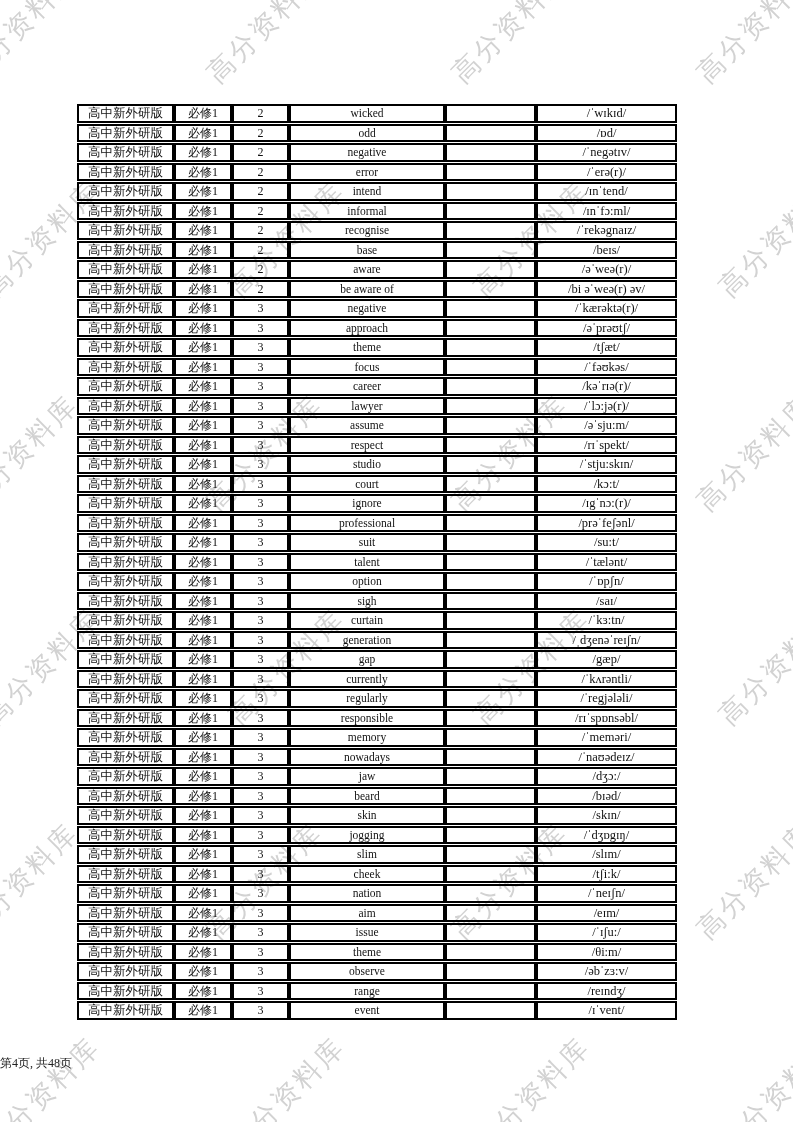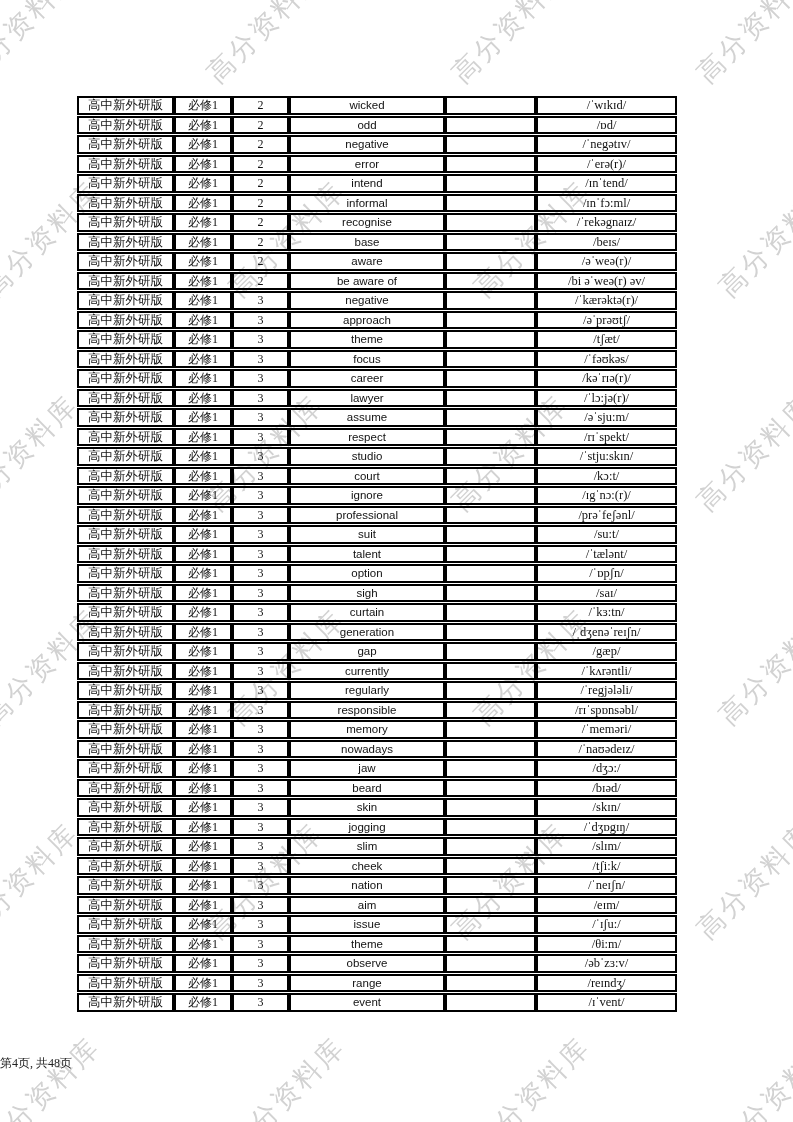--- a/index.html
+++ b/index.html
@@ -13,34 +13,34 @@
   .wm-layer { position:absolute; inset:0; z-index:0; }
   .wm {
     position:absolute; white-space:nowrap;
     transform:translate(-50%,-50%) rotate(-45deg);
     font-size:27px; letter-spacing:3px; color:#d2d2d2;
     font-family:"DejaVu Sans","Liberation Sans",sans-serif;
     user-select:none;
   }
   
   table.vocab {
-    position:absolute; left:77px; top:95px; z-index:1;
+    position:absolute; left:77px; top:103px; z-index:1;
     width:600px; table-layout:fixed;
     border-collapse:separate; border-spacing:0 1px;
   }
   table.vocab td {
     box-sizing:border-box; height:14.5px; padding:0 1px;
     border:2px solid #000000; background:transparent;
     text-align:center; vertical-align:middle;
     overflow:hidden; white-space:nowrap; line-height:14.5px;
   }
   td.c-edition { font-size:12.5px; }
   td.c-book    { font-size:12px; }
   td.c-unit    { font-size:12px; font-family:"Liberation Serif",serif; }
-  td.c-word    { font-size:11.5px; font-family:Liberation Sans, sans-serif; }
+  td.c-word    { font-size:11.5px; font-family:Liberation Serif, serif; }
   td.c-meaning { }
   td.c-ipa     { font-size:12.5px; font-family:Liberation Serif, serif; }
   
   .footer {
     position:absolute; left:0; top:1055px; width:100%; z-index:1;
     text-align:left; font-size:12px; color:#222222;
     font-family:"Liberation Serif","DejaVu Serif",serif;
   }
 </style>
 </head>

